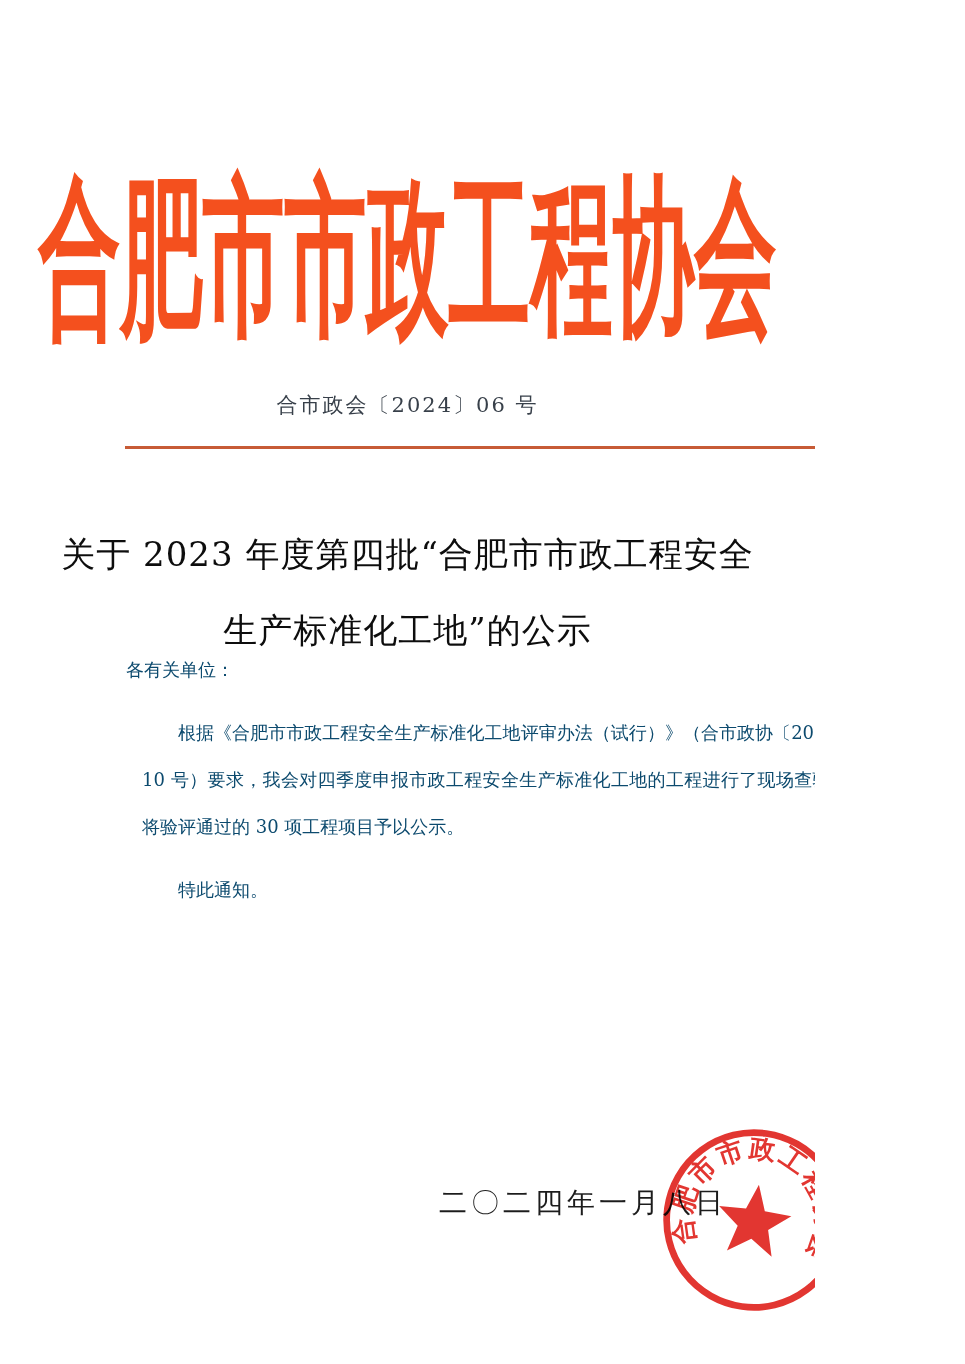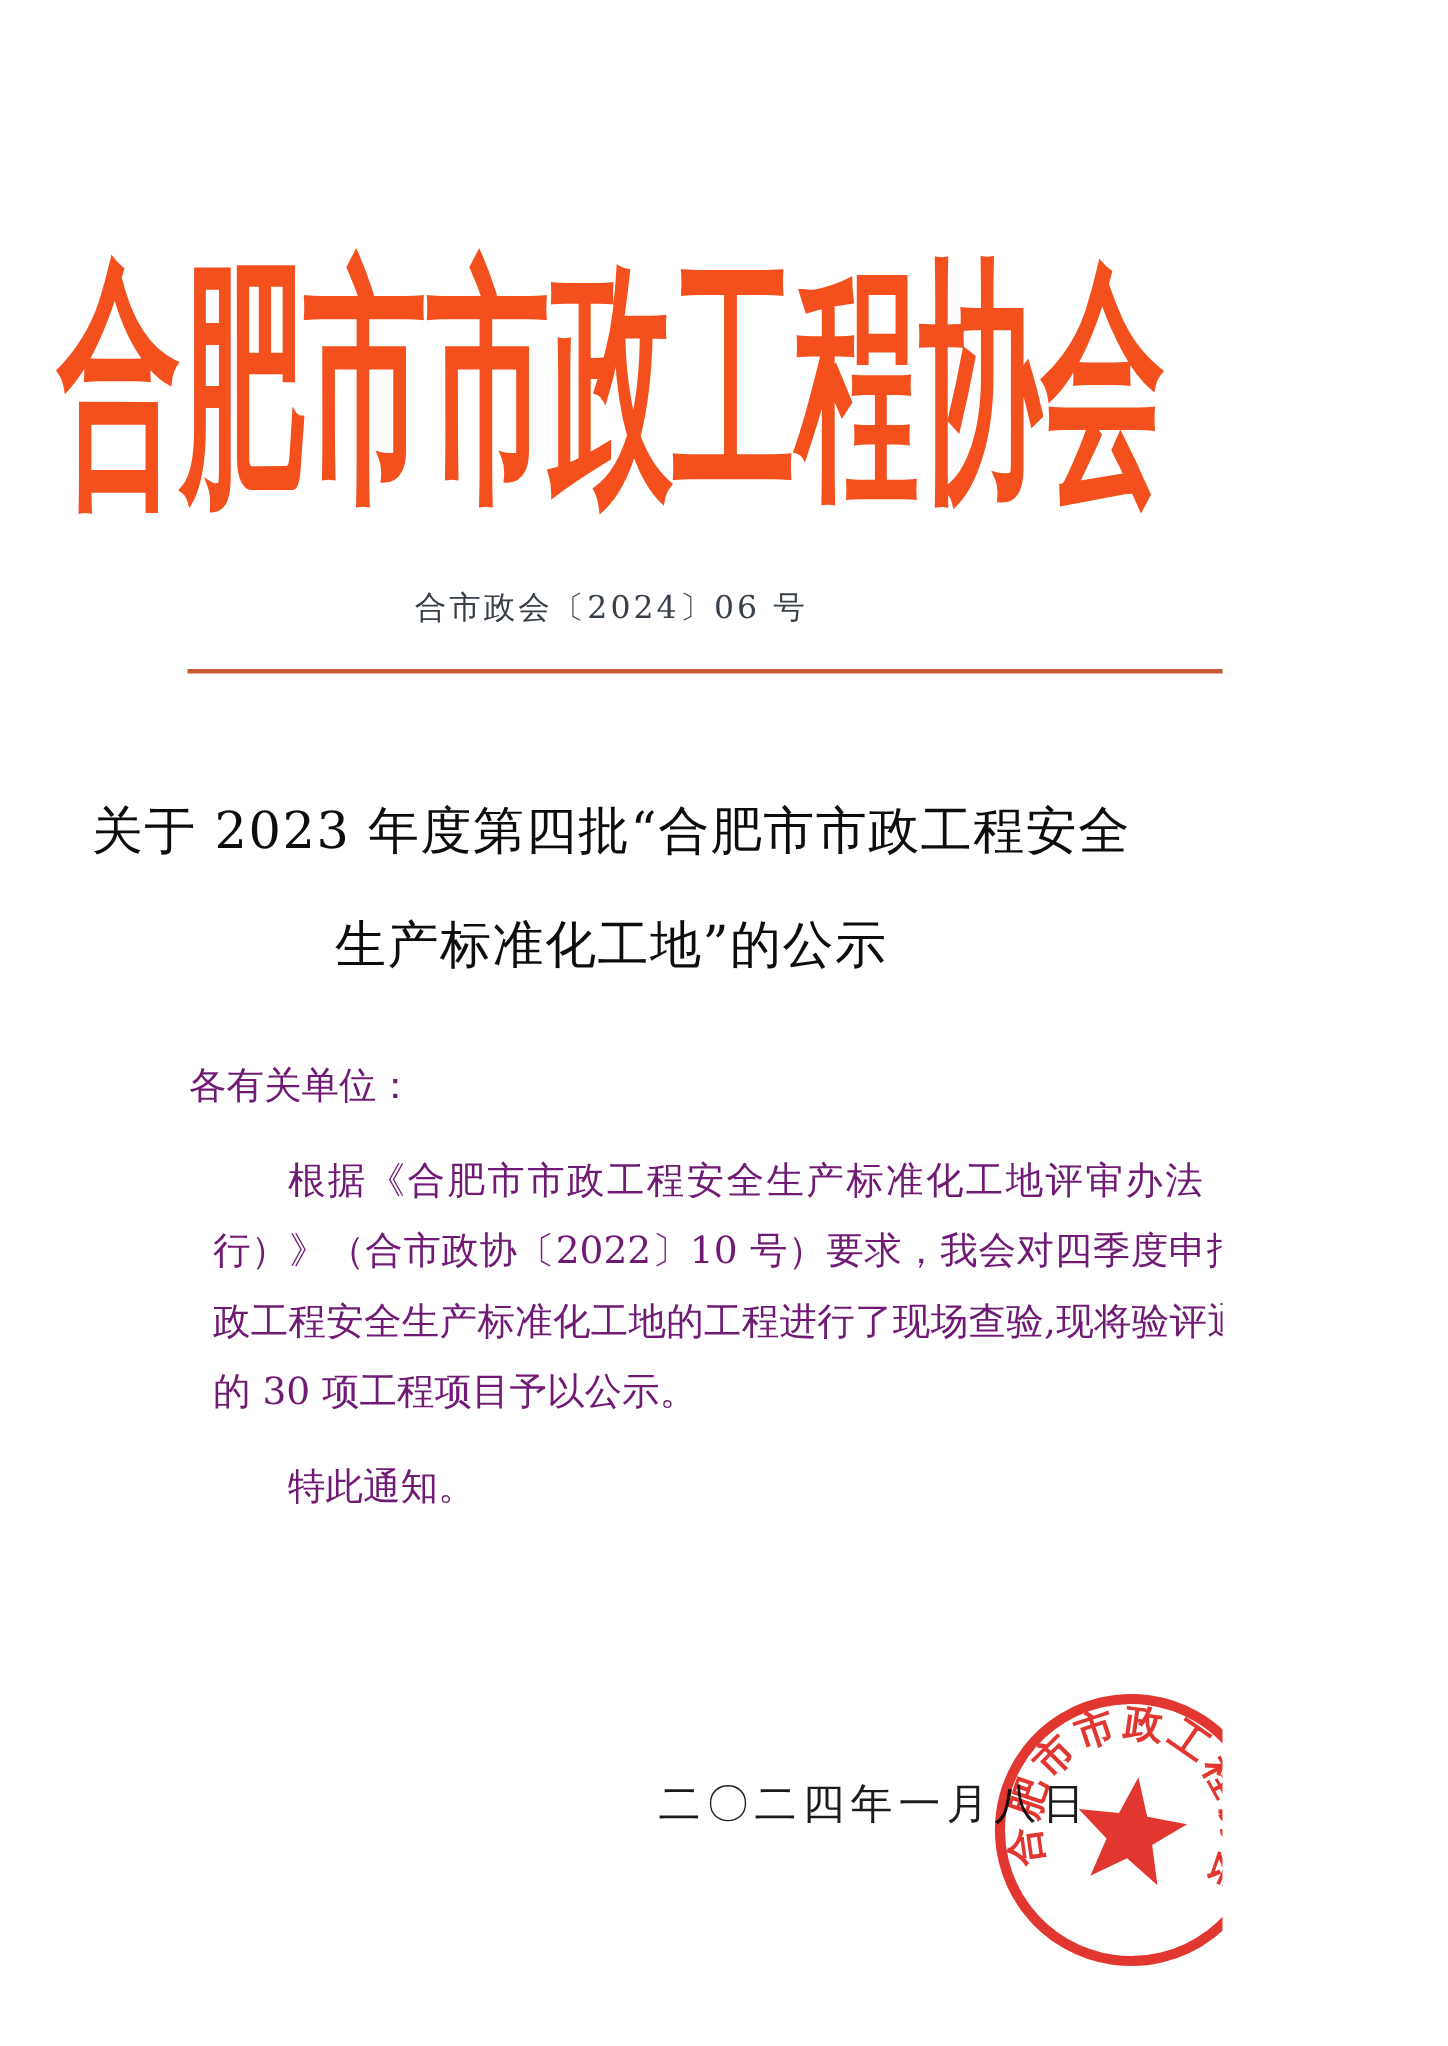--- a/index.html
+++ b/index.html
@@ -52,26 +52,26 @@
     right: 60px;
     text-align: center;
     font-weight: normal;
     font-size: 34px;
     color: #0d0d0d;
     line-height: 76px;
     letter-spacing: 1px;
   }
   .body-block {
     position: absolute;
-    top: 700px;
+    top: 646px;
     left: 126px;
     width: 745px;
-    font-size: 25px;
+    font-size: 18px;
     line-height: 47px;
-    color: #701a75;
+    color: #0c4a6e;
   }
   .salutation { line-height: 47px; }
   .body-block p {
     margin: 16px;
     text-indent: 2em;
     text-align: justify;
     text-justify: inter-ideograph;
     line-height: 47px;
   }
   .date-line {

